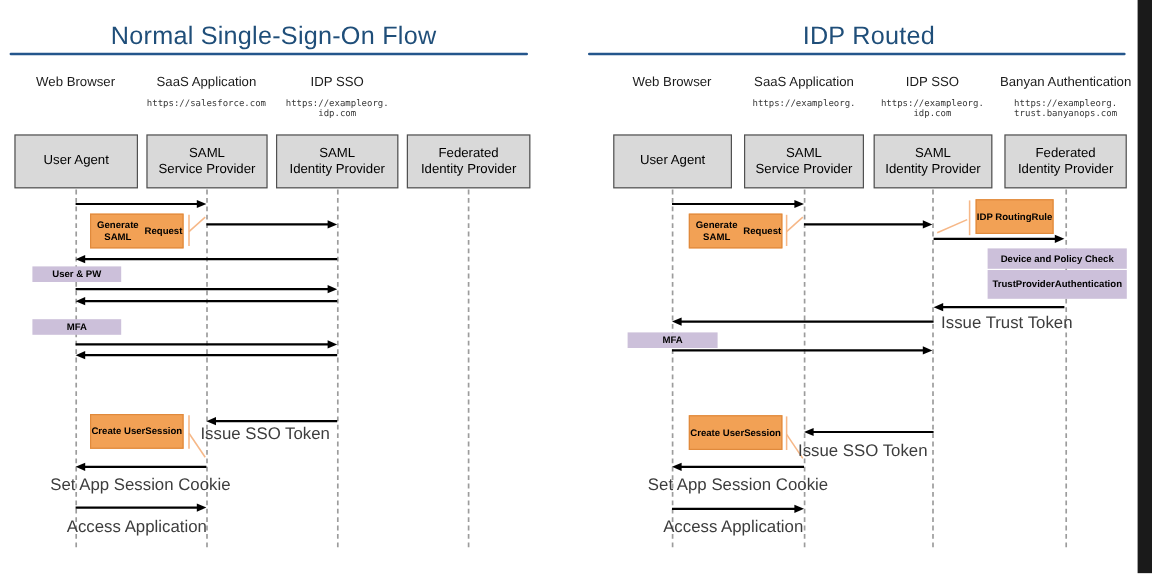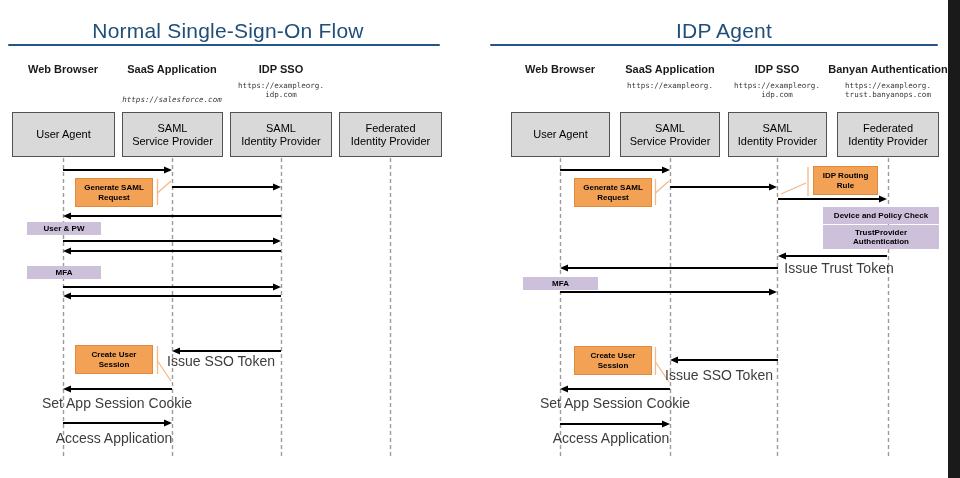--- a/index.html
+++ b/index.html
@@ -2,28 +2,28 @@
 <html><head>
 <meta charset="utf-8">
 <style>
   html,body{margin:0;padding:0;background:#fff;}
   #page{position:relative;width:960px;height:478px;background:#ffffff;overflow:hidden;
         font-family:"Liberation Sans",sans-serif;}
   #edge-strip{position:absolute;top:0;right:0;width:12px;height:478px;background:#1a1a1a;z-index:20;}
   .title{position:absolute;transform:translateX(-50%);font-size:21px;font-weight:400;
          color:#1f4e79;white-space:nowrap;letter-spacing:0.2px;}
   .underline{position:absolute;height:2.4px;background:#24568c;border-radius:1px;}
-  .hdr{position:absolute;transform:translateX(-50%);font-size:11px;font-weight:700;
+  .hdr{position:absolute;transform:translateX(-50%);font-size:11px;font-weight:400;
        color:#1b1b1b;white-space:nowrap;}
   .url{position:absolute;transform:translateX(-50%);font-family:"DejaVu Sans Mono",monospace;
        font-size:7.5px;line-height:9px;color:#383838;white-space:nowrap;text-align:center;}
   .abox{position:absolute;background:#d9d9d9;border:1.5px solid #515151;box-sizing:border-box;
         display:flex;flex-direction:column;align-items:center;justify-content:center;
         font-size:11px;line-height:13px;color:#000;text-align:center;}
-  .note{position:absolute;box-sizing:border-box;display:flex;flex-direction:column;
+  .note{position:absolute;box-sizing:border-box;display:flex;flex-direction:row;
         align-items:center;justify-content:center;font-size:8px;font-weight:700;
         line-height:9.5px;color:#000;text-align:center;}
   .note.orange{background:#f2a155;border:1px solid #e08a3c;}
   .note.purple{background:#ccc0da;}
   .lbl{position:absolute;transform:translateX(-50%);font-size:14px;color:#3d3d3d;white-space:nowrap;}
   svg.overlay{position:absolute;left:0;top:0;z-index:1;}
   .layer{position:absolute;left:0;top:0;z-index:2;width:0;height:0;}
 </style>
 </head>
 <body>
@@ -89,21 +89,21 @@
       <polygon points="670,424 662,420.6 662,427.4" fill="#000000"></polygon>
     </svg>
     <div class="layer">
       <div class="title" style="left: 228px; top: 19px;">Normal Single-Sign-On Flow</div>
       <div class="underline" style="left: 8px; top: 44px; width: 432px;"></div>
       <div class="hdr" style="left: 63px; top: 63px;">Web Browser</div>
       <div class="abox" style="left: 12px; top: 112px; width: 103px; height: 45px;">
         <div>User Agent</div>
       </div>
       <div class="hdr" style="left: 172px; top: 63px;">SaaS Application</div>
-      <div class="url" style="left: 172px; top: 95px; font-style: italic;">https://salesforce.com</div>
+      <div class="url" style="left: 172px; top: 81px;">https://salesforce.com</div>
       <div class="abox" style="left: 122px; top: 112px; width: 101px; height: 45px;">
         <div>SAML</div>
         <div>Service Provider</div>
       </div>
       <div class="hdr" style="left: 281px; top: 63px;">IDP SSO</div>
       <div class="url" style="left: 281px; top: 81px;">https://exampleorg.</div>
       <div class="url" style="left: 281px; top: 90px;">idp.com</div>
       <div class="abox" style="left: 230px; top: 112px; width: 102px; height: 45px;">
         <div>SAML</div>
         <div>Identity Provider</div>
@@ -122,21 +122,21 @@
       <div class="note purple" style="left: 27px; top: 266px; width: 74px; height: 13px;">
         <div>MFA</div>
       </div>
       <div class="note orange" style="left: 75px; top: 345px; width: 78px; height: 29px;">
         <div>Create User</div>
         <div>Session</div>
       </div>
       <div class="lbl" style="left: 221px; top: 353px;">Issue SSO Token</div>
       <div class="lbl" style="left: 117px; top: 395px;">Set App Session Cookie</div>
       <div class="lbl" style="left: 114px; top: 430px;">Access Application</div>
-      <div class="title" style="left: 724px; top: 19px;">IDP Agent</div>
+      <div class="title" style="left: 724px; top: 19px;">IDP Routed</div>
       <div class="underline" style="left: 490px; top: 44px; width: 448px;"></div>
       <div class="hdr" style="left: 560px; top: 63px;">Web Browser</div>
       <div class="abox" style="left: 511px; top: 112px; width: 99px; height: 45px;">
         <div>User Agent</div>
       </div>
       <div class="hdr" style="left: 670px; top: 63px;">SaaS Application</div>
       <div class="url" style="left: 670px; top: 81px;">https://exampleorg.</div>
       <div class="url" style="left: 670px; top: 90px; margin-top: 48px;">salesforce.com</div>
       <div class="abox" style="left: 620px; top: 112px; width: 100px; height: 45px;">
         <div>SAML</div>

